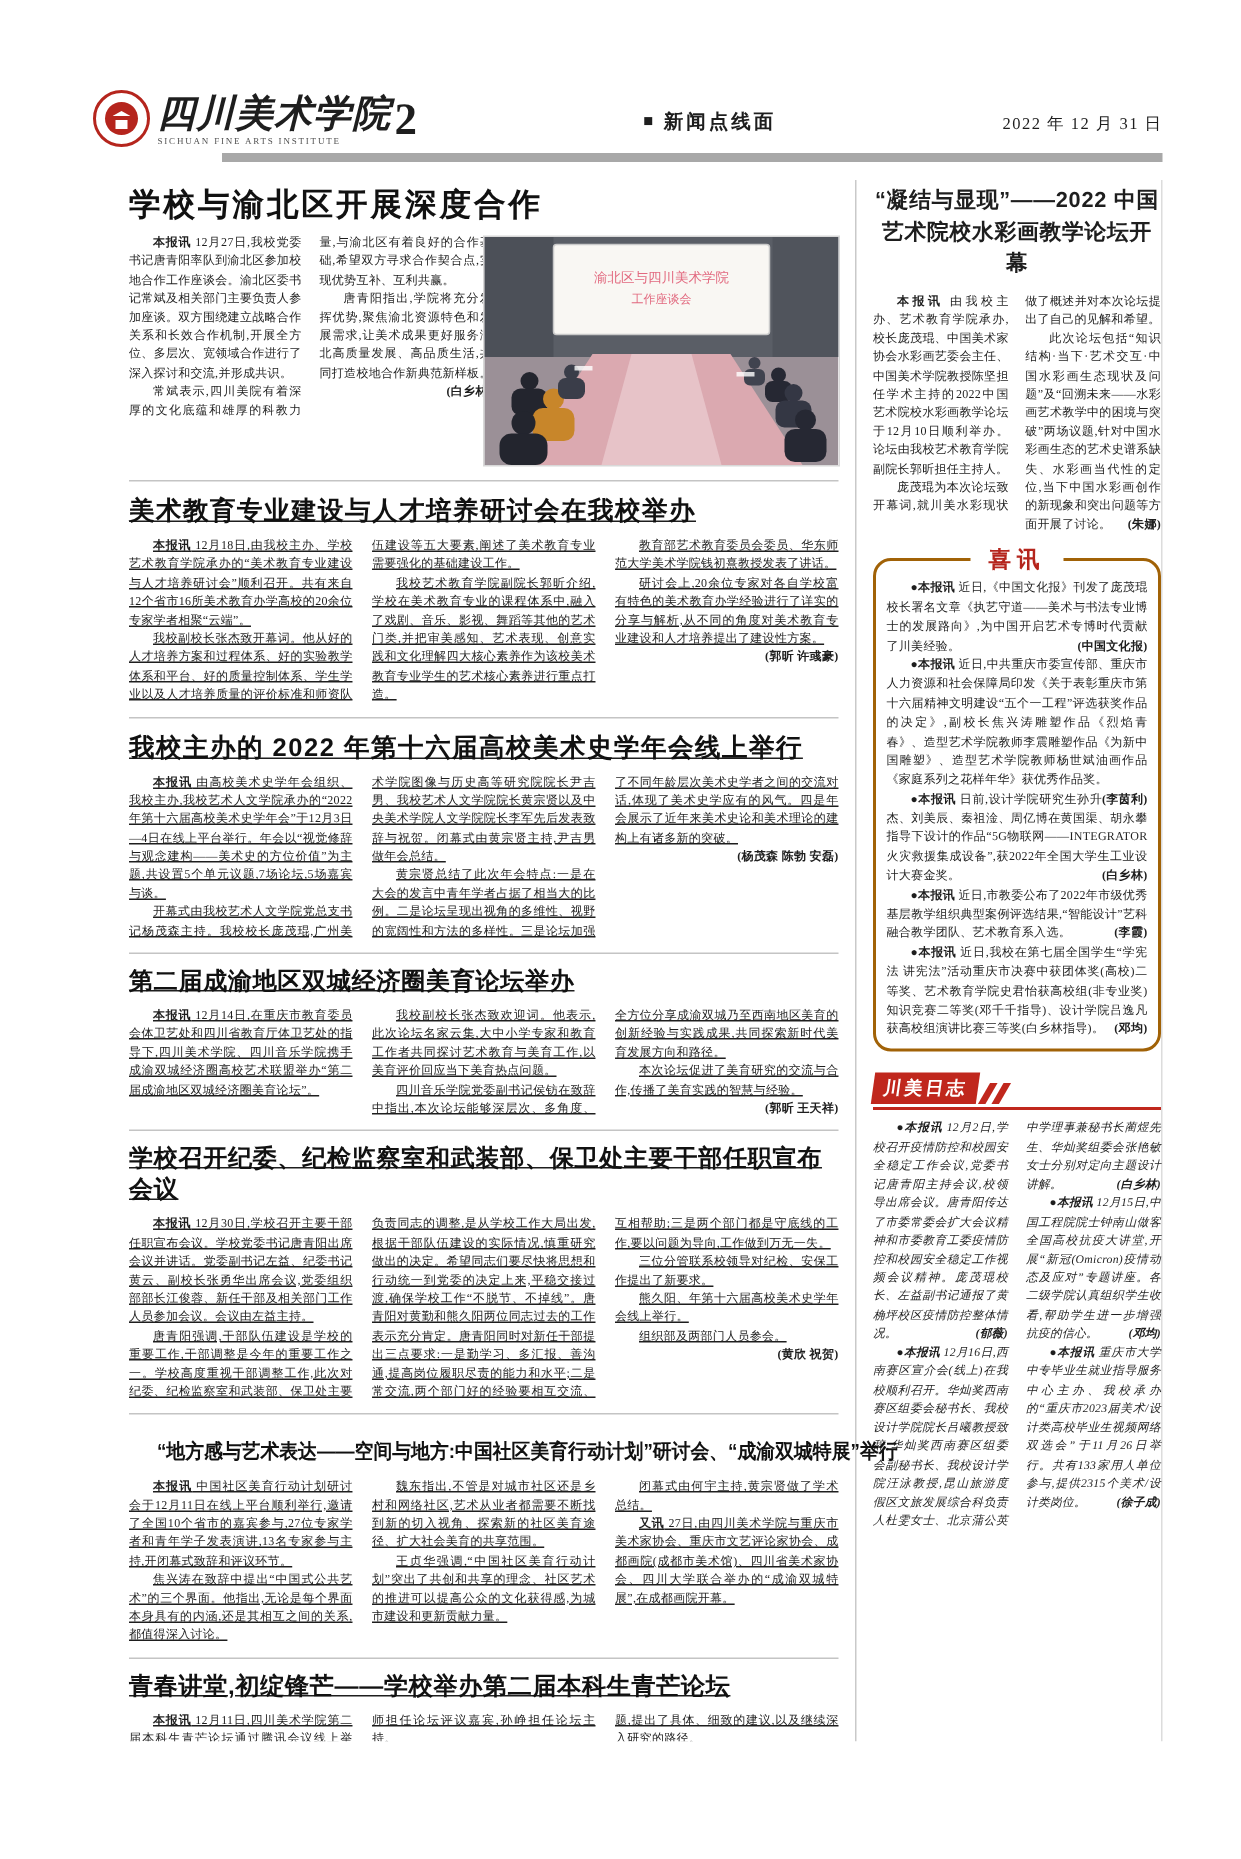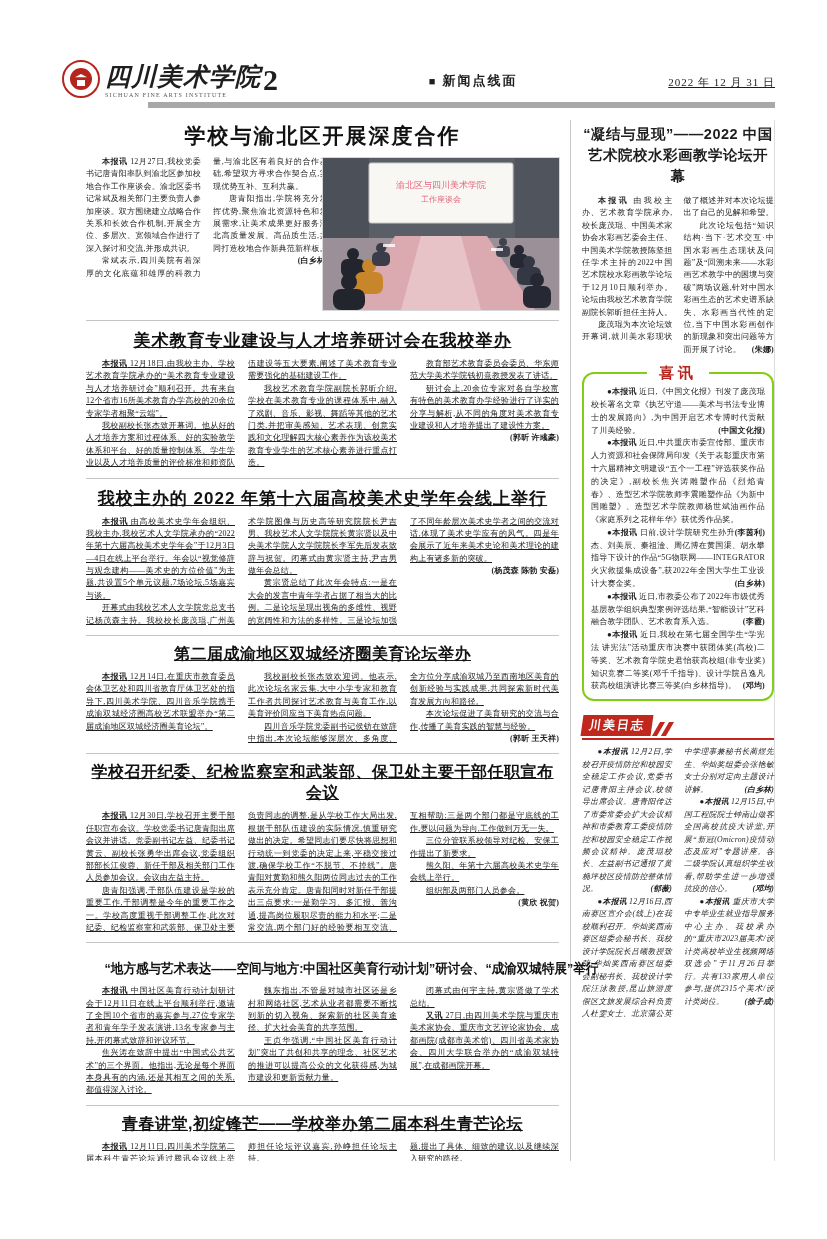--- a/index.html
+++ b/index.html
@@ -15,30 +15,30 @@
   .seal-inner:after{content:"";position:absolute;left:5px;top:6px;width:12px;height:6px;background:#fff;
         clip-path:polygon(50% 0,100% 55%,0 55%);}
   .seal-inner:before{content:"";position:absolute;left:7px;top:12px;width:8px;height:6px;background:#fff;}
   .logo-block{line-height:1;}
   .logo-cn{font-size:25px;font-weight:bold;font-style:italic;letter-spacing:1px;white-space:nowrap;}
   .logo-en{font-size:6px;letter-spacing:1.2px;color:#555;margin-top:3px;white-space:nowrap;}
   .page-num{font-size:30px;font-weight:bold;line-height:.8;margin:0 0 6px 2px;}
   .mast-center{margin:0 auto;font-size:13px;font-weight:bold;letter-spacing:2px;
         font-family:"Liberation Sans","DejaVu Sans",sans-serif;display:flex;align-items:center;gap:5px;padding-bottom:8px;}
   .sq{display:inline-block;font-size:11px;line-height:1;}
-  .mast-right{font-size:11px;letter-spacing:1px;padding-bottom:8px;white-space:nowrap;text-decoration:underline;}
+  .mast-right{font-size:11px;letter-spacing:1px;padding-bottom:8px;white-space:nowrap;}
   .mast-rule{height:6px;background:#a8a8a8;margin:4px 0 0 86px;}
 
   
   .content{display:flex;margin:12px 0 0 24px;}
   .col-left{flex:1;padding-right:11px;border-right:1px solid #c9c9c9;min-width:0;}
   .col-right{width:192px;padding-left:11px;border-right:1px solid #dcdcdc;}
 
   .article + .article{border-top:1px solid #c4c4c4;margin-top:8px;padding-top:6px;text-decoration:underline;}
-  .headline{margin:2px 0 6px;text-align:center;font-weight:900;color:#111;
+  .headline{margin:2px 0 6px;text-align:left;font-weight:900;color:#111;
         font-family:"Liberation Sans","DejaVu Sans",sans-serif;}
   .h-xl{font-size:21px;letter-spacing:2px;}
   .h-l{font-size:17px;letter-spacing:1px;}
   .h-m{font-size:16px;letter-spacing:.5px;}
   .h-tight{font-size:13.5px;white-space:nowrap;display:inline-block;transform:scaleX(.93);transform-origin:center;}
   .center{text-align:center;}
 
   .para{margin:0;text-indent:2em;text-align:justify;font-size:8px;line-height:1.55;letter-spacing:.2px;}
   .para b{font-weight:bold;}
   .byline{float:right;font-weight:bold;text-indent:0;}
@@ -48,21 +48,21 @@
   
   .a1-wrap{position:relative;min-height:156px;}
   .a1-body{width:242px;column-count:2;column-gap:12px;}
   .a1-photo{position:absolute;right:0;top:2px;width:236px;height:152px;box-shadow:0 0 0 1px #d8d8d8;}
 
   
   .lead-headline{font-size:14.5px;font-weight:900;text-align:center;line-height:1.45;letter-spacing:.5px;
         font-family:"Liberation Sans","DejaVu Sans",sans-serif;margin:4px 0 8px;}
 
   
-  .good-box{border:2px solid #84cc16;border-radius:12px;margin-top:16px;padding:12px 7px 6px;position:relative;}
+  .good-box{border:2px solid #a16207;border-radius:12px;margin-top:16px;padding:12px 7px 6px;position:relative;}
   .good-title{position:absolute;top:-10px;left:50%;transform:translateX(-50%);background:#fff;
         padding:0 12px;color:#b5251d;font-size:15px;font-weight:bold;letter-spacing:4px;
         font-family:"Liberation Sans","DejaVu Sans",sans-serif;}
   .good-box .para{font-size:8px;line-height:1.6;}
 
   
   .diary{margin-top:14px;}
   .diary-head{display:flex;align-items:flex-end;border-bottom:2px solid #c0271d;padding-bottom:2px;}
   .diary-title{background:#c0271d;color:#fff;font-weight:bold;font-size:12px;letter-spacing:2px;
         padding:2px 7px;font-family:"Liberation Sans","DejaVu Sans",sans-serif;transform:skewX(-8deg);}

